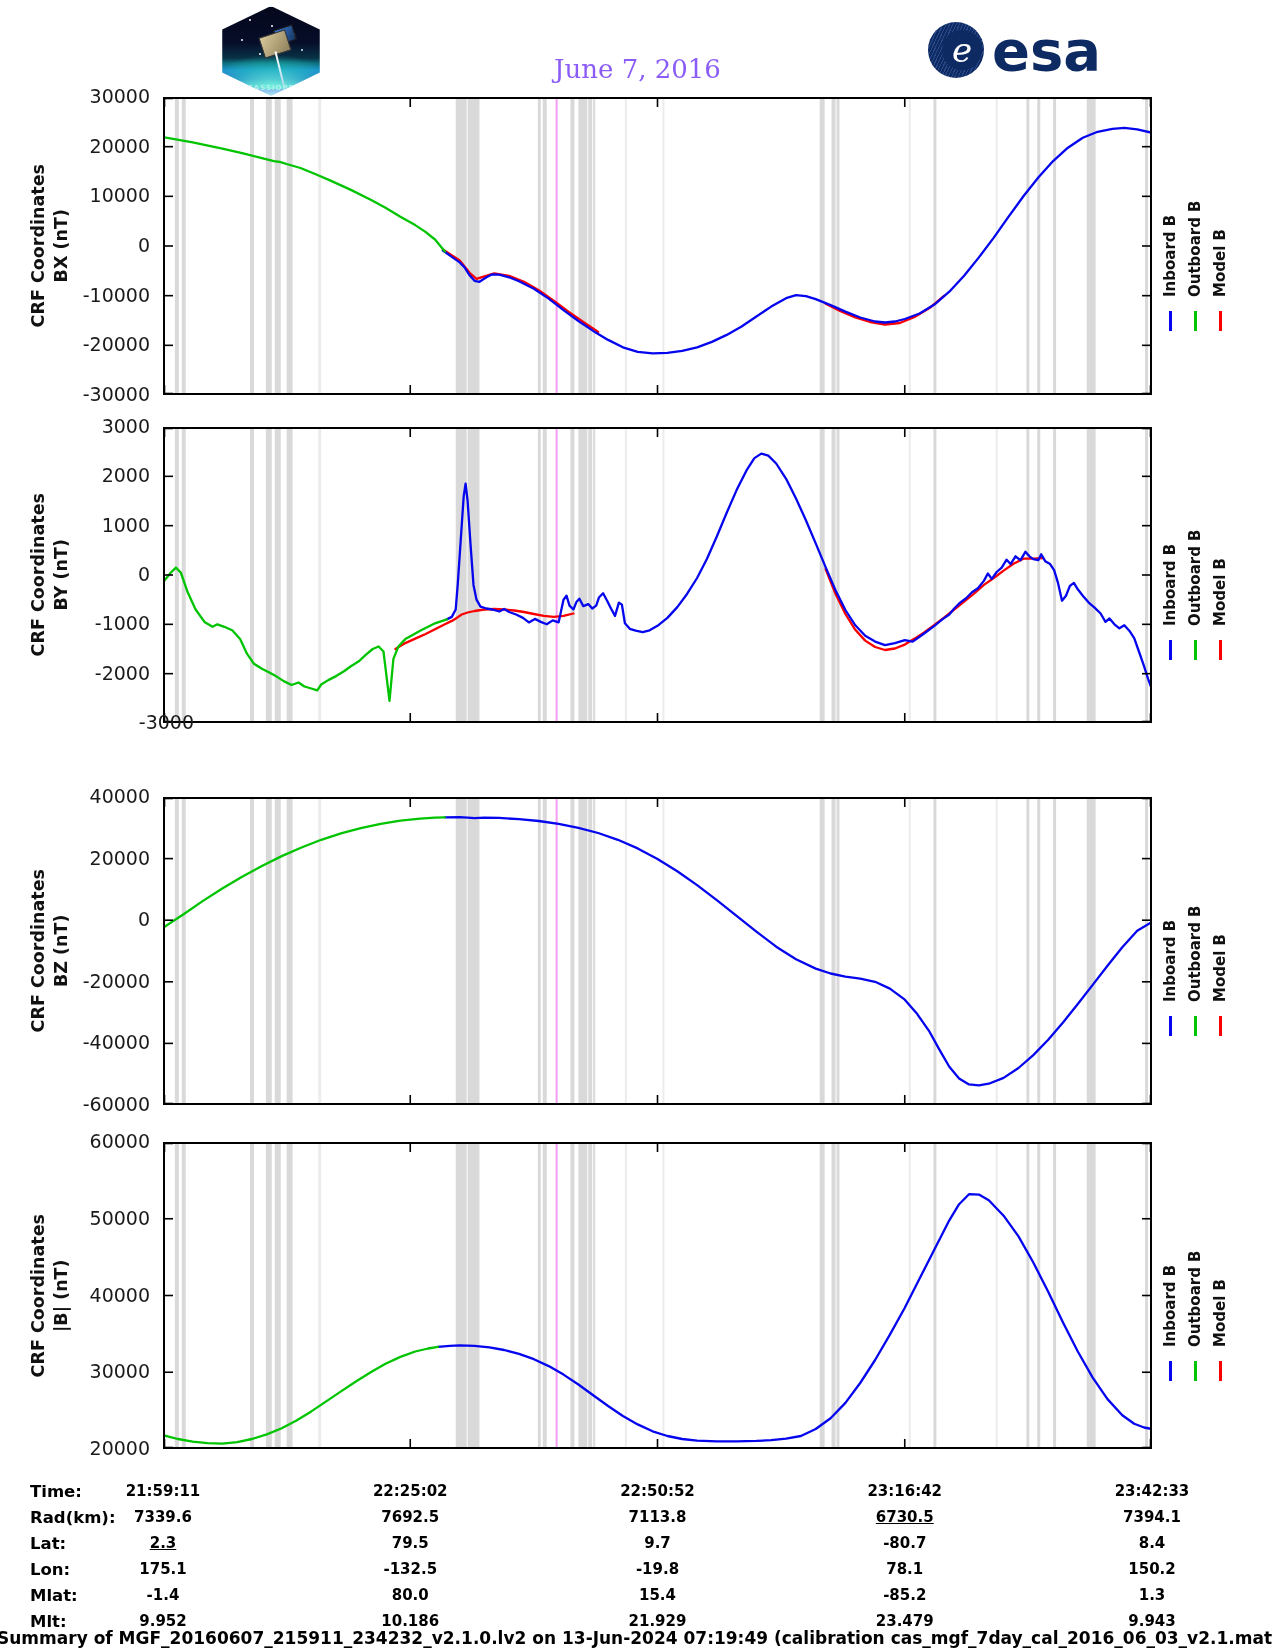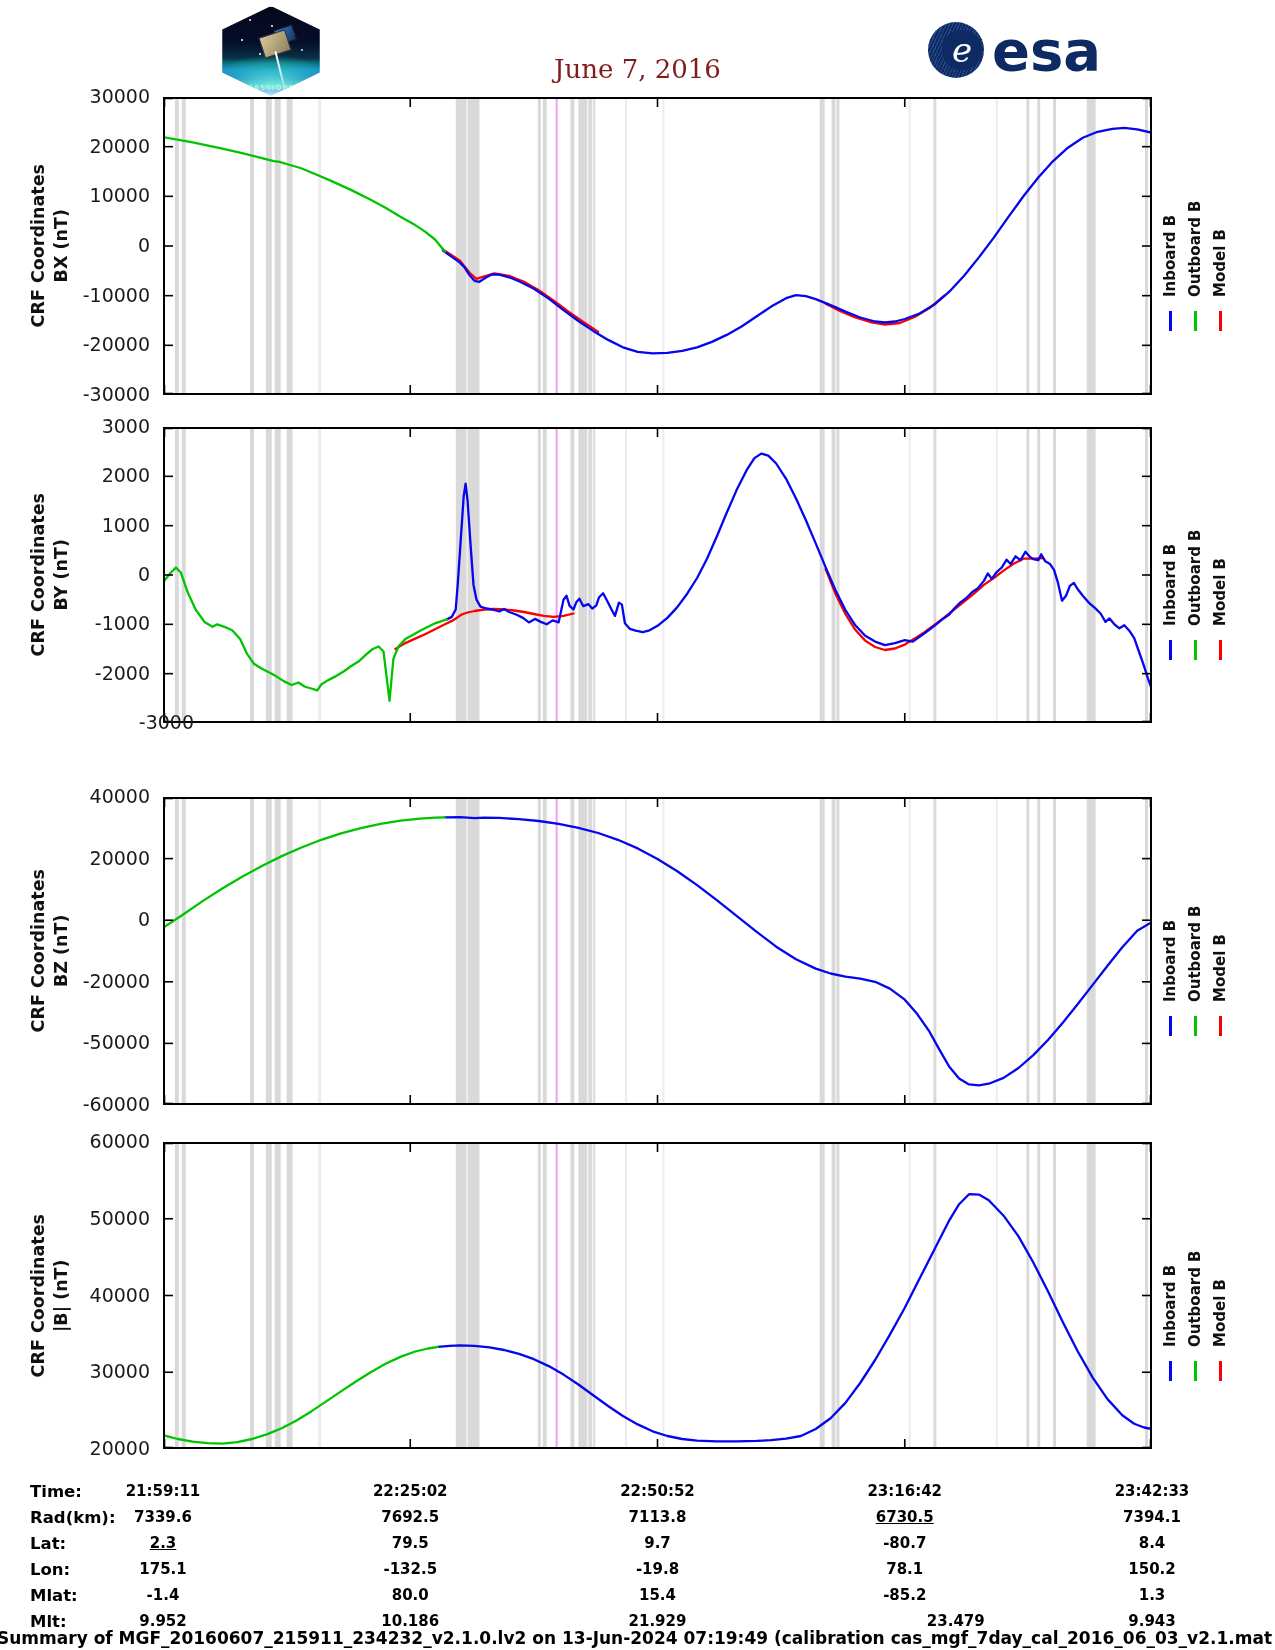--- a/index.html
+++ b/index.html
@@ -3,21 +3,21 @@
 <meta charset="utf-8">
 <style>
   html,body{margin:0;padding:0;}
   body{width:1275px;height:1650px;position:relative;background:#ffffff;overflow:hidden;
        font-family:"DejaVu Sans","Liberation Sans",sans-serif;color:#000;}
   
   #header{position:absolute;left:0;top:0;width:1275px;height:96px;}
   #page-title{position:absolute;left:0;top:16px;width:1275px;text-align:center;
     font-family:"DejaVu Serif","Liberation Serif",serif;font-size:28px;color:#111;}
   #page-date{position:absolute;left:0;top:54px;width:1275px;text-align:center;
-    font-family:"DejaVu Serif","Liberation Serif",serif;font-size:26px;color:#7f1d1d;}
+    font-family:"DejaVu Serif","Liberation Serif",serif;font-size:26px;color:#8b5cf6;}
   
   #patch{position:absolute;left:218px;top:6px;width:104px;height:88px;
     clip-path:polygon(50% 0%,96% 26%,96% 74%,50% 100%,4% 74%,4% 26%);
     background:linear-gradient(180deg,#04081c 0%,#060d28 40%,#083246 58%,#0c6f7e 64%,#1b8fd0 72%,#2f6fd4 82%,#aee2f4 100%);
     border:1px solid #bfe8ea;}
   #patch .stars{position:absolute;left:30px;top:12px;width:2px;height:2px;background:#fff;border-radius:50%;
     box-shadow:22px 6px 0 #fff,44px 14px 0 #dff,-8px 20px 0 #fff,52px 30px 0 #cef,10px 34px 0 #fff;}
   #patch .limb{position:absolute;left:-12px;top:48px;width:130px;height:34px;border-radius:50%;
     background:radial-gradient(ellipse at 50% 100%, rgba(120,255,220,.9) 0%, rgba(40,200,190,.55) 45%, rgba(10,40,70,0) 72%);}
   #patch .sat-body{position:absolute;left:42px;top:26px;width:26px;height:20px;background:linear-gradient(135deg,#d8c89a,#8f815c);
@@ -311,21 +311,21 @@
         <line x1="979" x2="988" y1="246.4" y2="246.4" stroke="#000" stroke-width="1.6"></line>
         <line x1="1" x2="10" y1="306.5" y2="306.5" stroke="#000" stroke-width="1.6"></line>
         <line x1="979" x2="988" y1="306.5" y2="306.5" stroke="#000" stroke-width="1.6"></line>
         <rect x="1" y="1" width="987" height="306" fill="none" stroke="#000" stroke-width="2"></rect>
       </svg>
     </div>
     <div class="ytick-label" style="left: 0px; top: 785px;">40000</div>
     <div class="ytick-label" style="left: 0px; top: 846.6px;">20000</div>
     <div class="ytick-label" style="left: 0px; top: 908.2px;">0</div>
     <div class="ytick-label" style="left: 0px; top: 969.8px;">-20000</div>
-    <div class="ytick-label" style="left: 0px; top: 1031.4px;">-50000</div>
+    <div class="ytick-label" style="left: 0px; top: 1031.4px;">-40000</div>
     <div class="ytick-label" style="left: 0px; top: 1093px;">-60000</div>
     <div class="ylab-wrap" style="top: 797px; height: 308px;">
       <div class="ylab">
         <div>CRF Coordinates</div>
         <div>BZ (nT)</div>
       </div>
     </div>
     <div class="legend-wrap" style="left: 1160px; top: 846px;">
       <div class="legend-rot">
         <div class="legend-row">
@@ -455,17 +455,17 @@
     <div class="bt-rowlabel" style="top: 1586px;">Mlat:</div>
     <div class="bt-cell" style="left: 163px; top: 1586px;">-1.4</div>
     <div class="bt-cell" style="left: 410.25px; top: 1586px;">80.0</div>
     <div class="bt-cell" style="left: 657.5px; top: 1586px;">15.4</div>
     <div class="bt-cell" style="left: 904.75px; top: 1586px;">-85.2</div>
     <div class="bt-cell" style="left: 1152px; top: 1586px;">1.3</div>
     <div class="bt-rowlabel" style="top: 1612px;">Mlt:</div>
     <div class="bt-cell" style="left: 163px; top: 1612px;">9.952</div>
     <div class="bt-cell" style="left: 410.25px; top: 1612px;">10.186</div>
     <div class="bt-cell" style="left: 657.5px; top: 1612px;">21.929</div>
-    <div class="bt-cell" style="left: 904.75px; top: 1612px; text-align: right;">23.479</div>
+    <div class="bt-cell" style="left: 904.75px; top: 1612px;">23.479</div>
     <div class="bt-cell" style="left: 1152px; top: 1612px;">9.943</div>
   </div>
 
 <div id="footer-line">Summary of MGF_20160607_215911_234232_v2.1.0.lv2 on 13-Jun-2024 07:19:49 (calibration cas_mgf_7day_cal_2016_06_03_v2.1.mat )</div>
 
 </body></html>

